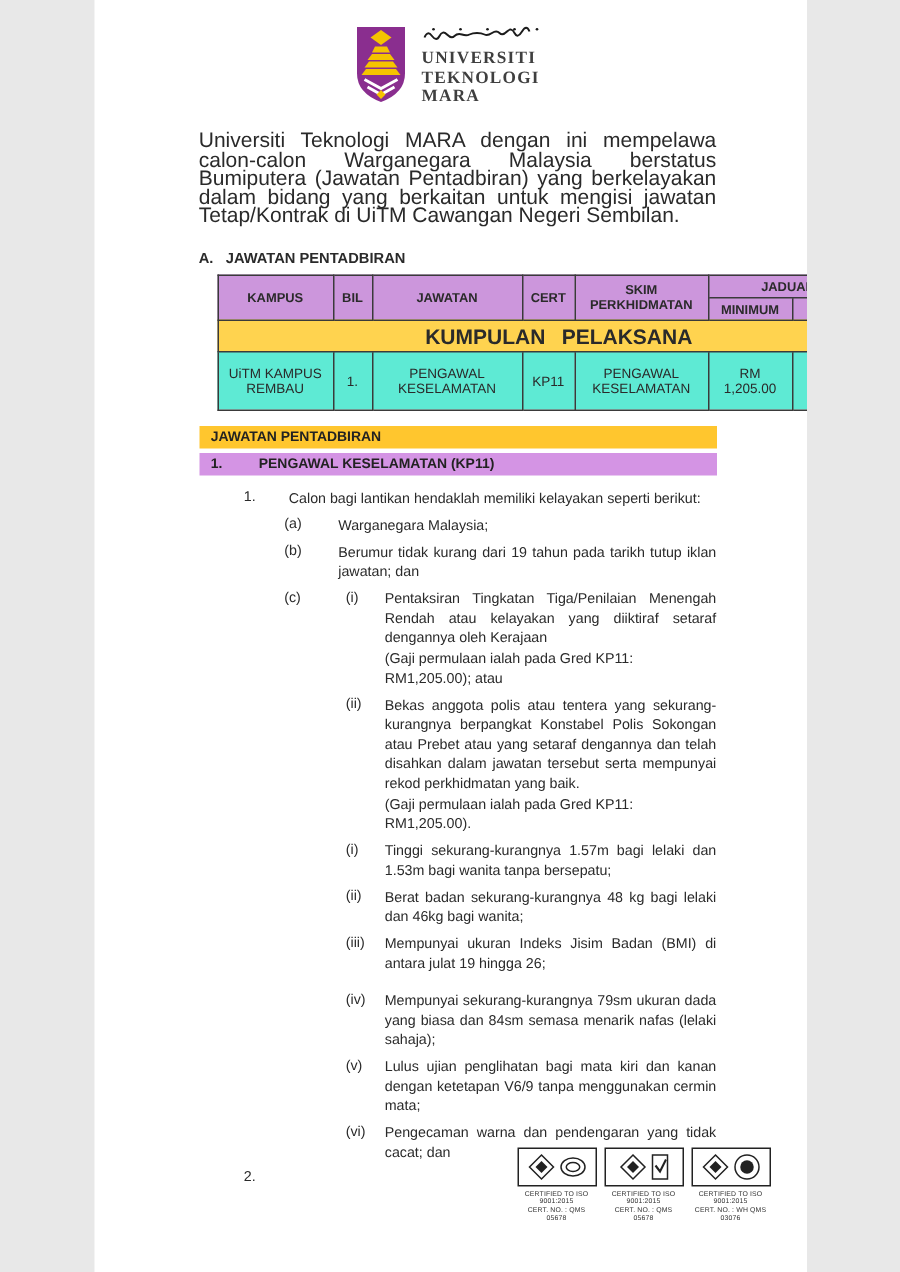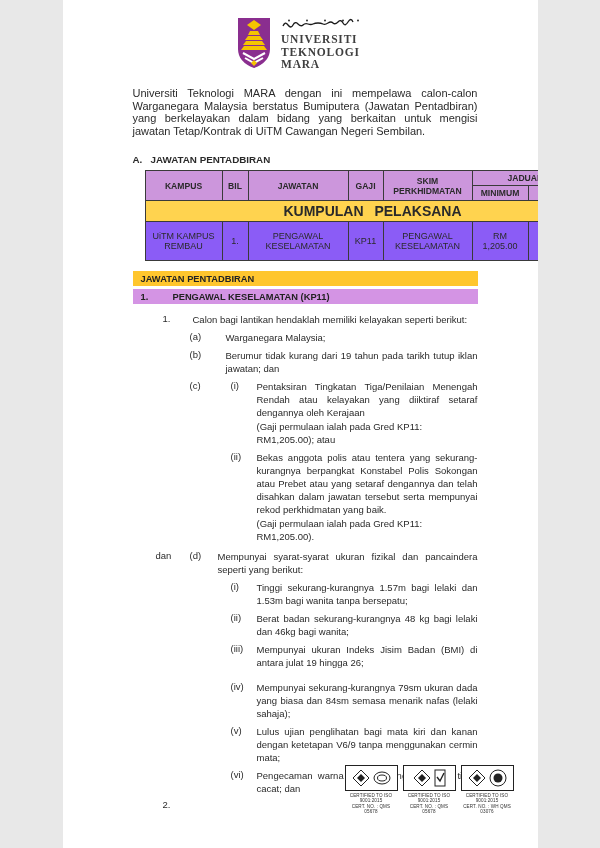--- a/index.html
+++ b/index.html
@@ -10,29 +10,29 @@
   }
   
   .header { display:flex; justify-content:center; align-items:flex-start; gap:8px; padding-top:15px; height:62px; }
   .logo-text { display:flex; flex-direction:column; }
   .uni-line {
     font-family:"Liberation Serif", serif; font-size:11.5px; line-height:12.5px;
     letter-spacing:0.8px; color:#3f3f3f; font-weight:600;
   }
   
   .content { padding:10px 60px 0 70px; }
-  .intro { font-size:11px; line-height:12.6px; text-align:justify; margin:0 0 17px 0; }
+  .intro { font-size:14px; line-height:12.6px; text-align:justify; margin:0 0 17px 0; }
   .sec-a { display:flex; font-weight:bold; font-size:9.8px; margin-bottom:5px; }
   .sec-a .a-label { width:18px; }
   
   table.jobs { margin-left:12px; width:455px; border-collapse:collapse; table-layout:fixed; }
   table.jobs th, table.jobs td { border:1px solid #3a3a3a; text-align:center; vertical-align:middle; padding:2px 2px; }
   table.jobs th { background:var(--purple-header); font-size:8.6px; font-weight:bold; }
   table.jobs .group td { background:var(--yellow-row); font-weight:bold; font-size:14px; word-spacing:7px; height:13px; }
-  table.jobs .data td { font-size:9px; height:34px; background:#8b5cf6; }
+  table.jobs .data td { font-size:9px; height:34px; background:#5eead4; }
   
   .banner { height:15px; display:flex; align-items:center; padding-left:8px; font-weight:bold; font-size:9.3px; color:#222; }
   .banner-yellow { margin-top:10px; background:var(--yellow-banner); }
   .banner-purple { margin-top:3px; background:var(--purple-banner); }
   .banner-purple .b-num { width:32px; }
   
   .req { font-size:9.5px; }
   .row1 { display:flex; margin-top:9px; }
   .row1 .num { margin-left:30px; width:30px; flex:none; }
   .sub { display:flex; margin-left:57px; margin-top:5px; }
@@ -107,21 +107,21 @@
           <col style="width:35px">
         <col style="width:89px">
           <col style="width:56px">
           <col style="width:72px">
       </colgroup>
       <tbody>
           <tr>
         <th rowspan="2">KAMPUS</th>
         <th rowspan="2">BIL</th>
         <th rowspan="2">JAWATAN</th>
-        <th rowspan="2">GAJI</th>
+        <th rowspan="2">CERT</th>
         <th rowspan="2">SKIM PERKHIDMATAN</th>
         <th colspan="2">JADUAL GAJI</th>
       </tr>
       <tr>
         <th>MINIMUM</th>
         <th>MAKSIMUM</th>
       </tr>
       <tr class="group">
         <td colspan="7">KUMPULAN PELAKSANA</td>
       </tr>
@@ -172,25 +172,20 @@
       </div>
 
       <div class="roman">
         <span class="lab">(ii)</span>
         <span class="txt">
           <span>Bekas anggota polis atau tentera yang sekurang-kurangnya berpangkat Konstabel Polis Sokongan atau Prebet atau yang setaraf dengannya dan telah disahkan dalam jawatan tersebut serta mempunyai rekod perkhidmatan yang baik.</span>
           <div class="note">(Gaji permulaan ialah pada Gred KP11: RM1,205.00).</div>
         </span>
       </div>
 
-      <div class="dan-row">
-        <span class="dan">dan</span>
-        <span class="lab">(d)</span>
-        <span class="txt">Mempunyai syarat-syarat ukuran fizikal dan pancaindera seperti yang berikut:</span>
-      </div>
 
       <div class="roman">
         <span class="lab">(i)</span>
         <span class="txt">Tinggi sekurang-kurangnya 1.57m bagi lelaki dan 1.53m bagi wanita tanpa bersepatu;</span>
       </div>
       <div class="roman">
         <span class="lab">(ii)</span>
         <span class="txt">Berat badan sekurang-kurangnya 48 kg bagi lelaki dan 46kg bagi wanita;</span>
       </div>
       <div class="roman">

